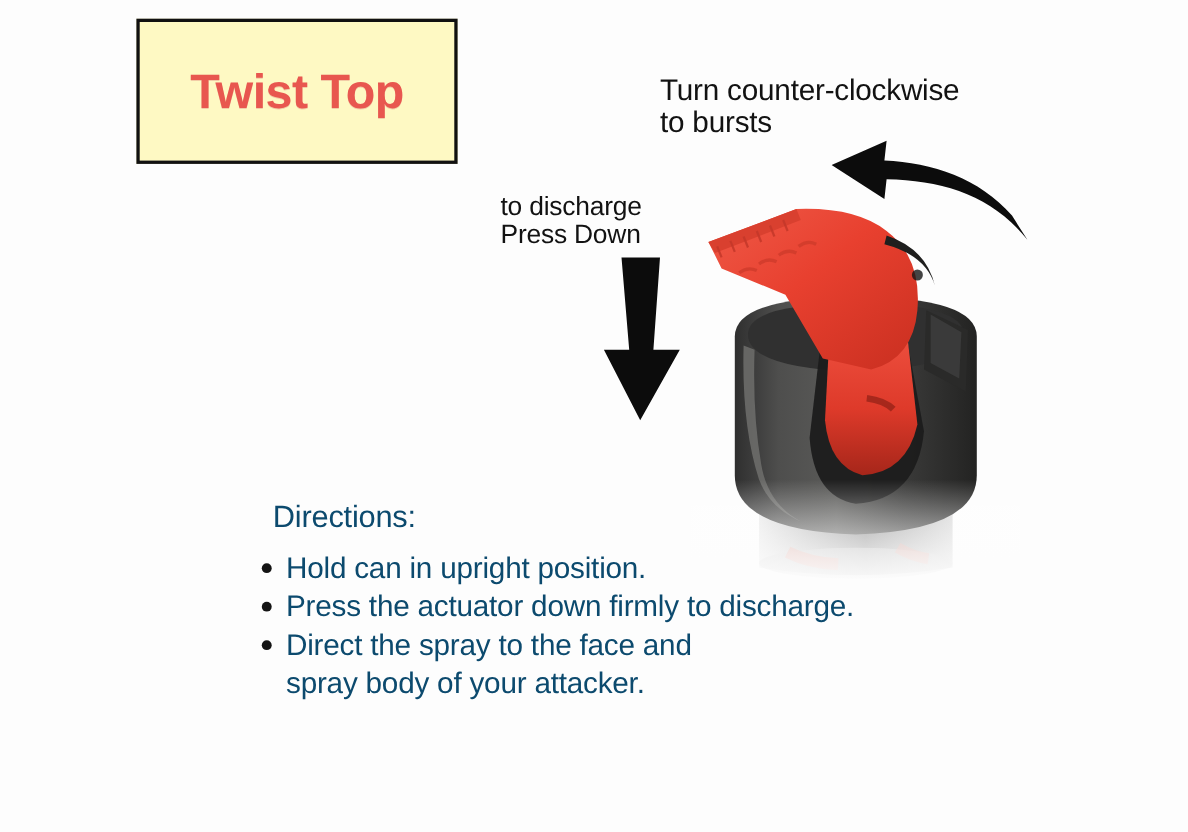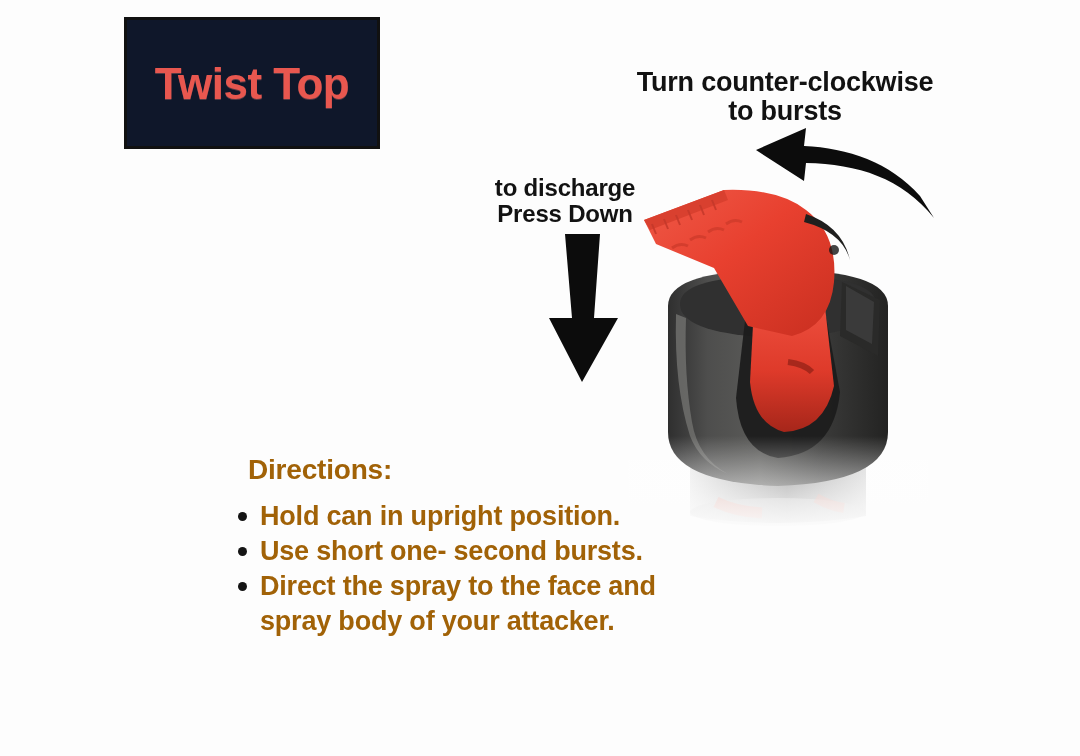--- a/index.html
+++ b/index.html
@@ -15,24 +15,24 @@
     overflow: hidden;
     font-family: "Liberation Sans", sans-serif;
     -webkit-font-smoothing: antialiased;
   }
 
   
   #title-box {
     position: absolute;
     left: 124px;
     top: 17px;
-    width: 256px;
+    width: 292px;
     height: 132px;
     border: 3px solid #111111;
-    background: #0f172a;
+    background: #fef9c3;
     box-sizing: border-box;
     display: flex;
     flex-direction: column;
     align-items: center;
     justify-content: center;
     padding-top: 2px;
   }
   #title-box .tline {
     color: #e8574f;
     font-weight: bold;
@@ -40,22 +40,22 @@
     line-height: 52px;
     letter-spacing: -0.5px;
     white-space: nowrap;
     text-shadow: 0 1px 0 rgba(220,120,115,0.35);
   }
 
   
   .callout {
     position: absolute;
     color: #121212;
-    font-weight: bold;
-    text-align: center;
+    font-weight: normal;
+    text-align: left;
     line-height: 1.08;
     letter-spacing: -0.2px;
     white-space: nowrap;
   }
   #turn-label {
     left: 600px;
     top: 68px;
     width: 370px;
     font-size: 27px;
   }
@@ -91,22 +91,22 @@
     height: 348px;
   }
   #canister svg { display: block; }
 
   
   #directions {
     position: absolute;
     left: 226px;
     top: 452px;
     width: 790px;
-    color: #a16207;
-    font-weight: bold;
+    color: #0c4a6e;
+    font-weight: normal;
     font-size: 27px;
     line-height: 35px;
     letter-spacing: -0.2px;
   }
   #directions .heading {
     margin: 0 0 1px 22px;
     font-size: 28px;
   }
   #directions ul {
     list-style: none;
@@ -255,21 +255,21 @@
 
   <div id="directions">
     <div class="heading">Directions:</div>
     <ul>
       <li>
         <span class="bullet"></span>
         <span>Hold can in upright position.</span>
       </li>
       <li>
         <span class="bullet"></span>
-        <span>Use short one- second bursts.</span>
+        <span>Press the actuator down firmly to discharge.</span>
       </li>
       <li>
         <span class="bullet"></span>
         <span>Direct the spray to the face and</span>
         <span class="l2">spray body of your attacker.</span>
       </li>
     </ul>
   </div>
 
 </div>

